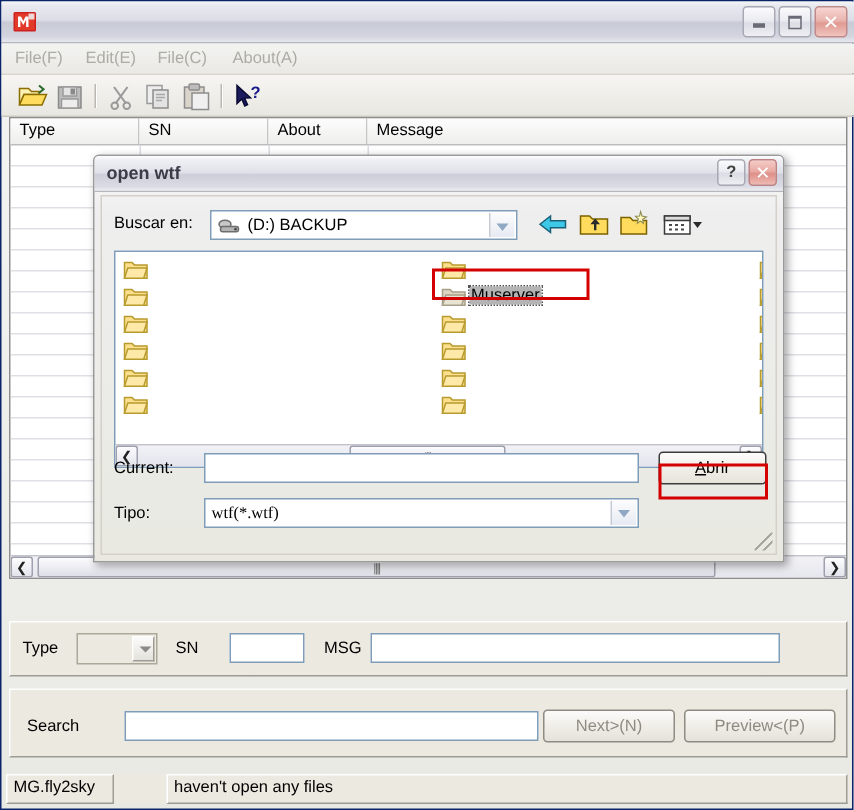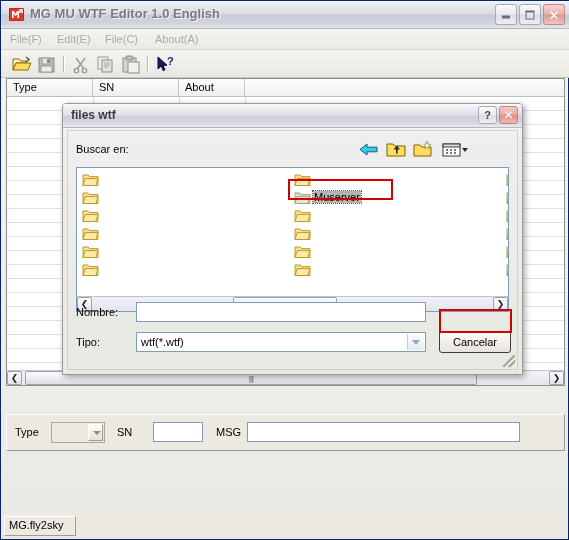--- a/index.html
+++ b/index.html
@@ -247,21 +247,21 @@
     border:2px solid #d40000;box-sizing:border-box;pointer-events:none;
   }
 
   .dlg-lbl{position:absolute;font-size:11px;color:#000;}
   .dlg-input{
     position:absolute;background:#fff;border:1px solid #7f9db9;
     box-sizing:border-box;font-size:11px;line-height:18px;padding-left:4px;color:#000;
   }
   .dlg-combo{
     position:absolute;background:#fff;border:1px solid #7f9db9;
-    box-sizing:border-box;font-size:11px;line-height:18px;padding-left:4px;color:#000;
+    box-sizing:border-box;font-size:11px;line-height:18px;padding-left:4px;color:#000;font-family:Liberation Serif, serif;
   }
   .dlg-combo .ddbtn{
     position:absolute;right:1px;top:1px;width:17px;bottom:1px;
     background:linear-gradient(to bottom,#fcfcfd,#e6eaf2);
     border-left:1px solid #c5cad5;box-sizing:border-box;
   }
   .dlg-combo .ddbtn:after{
     content:"";position:absolute;left:4px;top:6px;
     border-left:4px solid transparent;border-right:4px solid transparent;
     border-top:5px solid #8fa8c4;
@@ -286,21 +286,20 @@
 
   <div id="titlebar">
     <span class="tb-icon">
       <svg width="17" height="17" viewBox="0 0 17 17">
         <rect x="1" y="2" width="15" height="13" rx="1" fill="#cf2020"></rect>
         <rect x="2" y="3" width="13" height="11" fill="#e23a2a"></rect>
         <path d="M4 12 L4 5 L6 5 L7.5 8 L9 5 L11 5 L11 12 L9.4 12 L9.4 7.4 L7.5 10.6 L5.6 7.4 L5.6 12 Z" fill="#ffffff"></path>
         <rect x="11" y="3" width="4" height="4" fill="#f2f2f2" opacity=".85"></rect>
       </svg>
     </span>
-    <span class="tb-text">MG MU WTF Editor 1.0 English</span>
     <div class="tb-btns">
       <div class="tb-btn">
         <span class="g">
             <span class="min-glyph"></span>
           </span>
       </div>
       <div class="tb-btn">
         <span class="g">
             <span class="max-glyph"></span>
           </span>
@@ -363,20 +362,21 @@
         <text x="12" y="10" font-family="Liberation Sans, sans-serif" font-size="11" font-weight="bold" fill="#1a1a8c">?</text>
       </svg>
     </span>
   </div>
 
   <div id="listview">
     <div id="list-header">
       <div class="col-head" style="left:0;width:86px">Type</div>
       <div class="col-head" style="left:86px;width:86px">SN</div>
       <div class="col-head" style="left:172px;width:66px">About</div>
+      <div class="col-head" style="left:238px;width:319px;border-right:0">Message</div>
     </div>
     <div id="list-rows">
       <div class="col-line" style="left:86px"></div>
       <div class="col-line" style="left:172px"></div>
       <div class="col-line" style="left:238px"></div>
       <div class="row-line" style="top:13px"></div>
       <div class="row-line" style="top:27px"></div>
       <div class="row-line" style="top:41px"></div>
       <div class="row-line" style="top:55px"></div>
       <div class="row-line" style="top:69px"></div>
@@ -406,41 +406,63 @@
     <span class="lbl" style="left:8px;top:11px">Type</span>
     <div class="combo" style="left:44px;top:7px;width:54px;height:21px">
       <span class="arrow"></span>
     </div>
     <span class="lbl" style="left:110px;top:11px">SN</span>
     <div class="tfield" style="left:146px;top:7px;width:50px;height:20px;line-height:17px"></div>
     <span class="lbl" style="left:209px;top:11px">MSG</span>
     <div class="tfield" style="left:240px;top:7px;width:273px;height:20px;line-height:17px"></div>
   </div>
 
+  <div class="group" style="left:5px;top:458px;width:559px;height:46px">
+    <span class="lbl" style="left:11px;top:18px">Search</span>
+    <div class="tfield" style="left:76px;top:14px;width:276px;height:20px;line-height:17px"></div>
+    <div class="btn" style="left:355px;top:13px;width:88px;height:22px">
+      <span>Next&gt;(N)</span>
+    </div>
+    <div class="btn" style="left:449px;top:13px;width:101px;height:22px">
+      <span>Preview&lt;(P)</span>
+    </div>
+  </div>
 
   <div id="statusbar">
     <div class="sb-cell" style="width:72px">MG.fly2sky</div>
+    <div class="sb-cell" style="flex:1">haven't open any files</div>
   </div>
 
   <div id="open-dialog">
     <div id="dlg-title">
-      <span class="t">files wtf</span>
+      <span class="t">open wtf</span>
       <div class="dlg-btns">
         <div class="dlg-btn">
           <span>?</span>
         </div>
         <div class="dlg-btn close">
           <span>✕</span>
         </div>
       </div>
     </div>
 
     <div id="dlg-body">
       <span id="lookin-label">Buscar en:</span>
 
+      <div id="lookin-combo">
+        <span class="drive-icon">
+          <svg width="16" height="12" viewBox="0 0 16 12">
+            <ellipse cx="5" cy="4.5" rx="4" ry="2.6" fill="#c8c8c8" stroke="#6e6e6e"></ellipse>
+            <rect x="2" y="6" width="12" height="3.5" rx="1.5" fill="#b4b4b4" stroke="#6e6e6e"></rect>
+            <circle cx="12" cy="7.8" r="0.9" fill="#4a4a4a"></circle>
+          </svg>
+        </span>
+        <span class="txt">(D:) BACKUP</span>
+        <span class="ddbtn"></span>
+      </div>
 
       <span class="nav-icon" style="left:290px">
         <svg width="22" height="21" viewBox="0 0 22 21">
           <path d="M2 10.5 L9 5 L9 8.2 L19 8.2 L19 12.8 L9 12.8 L9 16 Z" fill="#3ec8e8" stroke="#1a5f78" stroke-width="1"></path>
         </svg>
       </span>
       <span class="nav-icon" style="left:317px">
         <svg width="22" height="21" viewBox="0 0 22 21">
           <path d="M2 17 L2 5 L8 5 L10 7 L20 7 L20 17 Z" fill="#ffdc5e" stroke="#7a6200" stroke-width="1"></path>
           <path d="M11 14.5 L11 10.5 L8.6 10.5 L11.8 6.6 L15 10.5 L12.6 10.5 L12.6 14.5 Z" fill="#2b2b2b"></path>
@@ -592,31 +614,31 @@
             <span class="fname"></span>
           </div>
 
         <div class="dlg-hscroll">
           <div class="sb-btn" style="left:0">❮</div>
           <div class="sb-thumb" style="left:156px;width:104px">||||</div>
           <div class="sb-btn" style="right:0">❯</div>
         </div>
       </div>
 
-      <span class="dlg-lbl" style="left:8px;top:175px">Nombre:</span>
+      <span class="dlg-lbl" style="left:8px;top:175px">Current:</span>
       <div class="dlg-input" style="left:68px;top:171px;width:290px;height:20px"></div>
 
       <span class="dlg-lbl" style="left:8px;top:205px">Tipo:</span>
       <div class="dlg-combo" style="left:68px;top:201px;width:290px;height:20px">
         <span>wtf(*.wtf)</span>
         <span class="ddbtn"></span>
       </div>
 
-      <div class="dlg-btn2" style="left:371px;top:200px;width:72px;height:22px">
-        <span>Cancelar</span>
+      <div class="dlg-btn2" style="left:371px;top:170px;width:72px;height:22px">
+        <span><u>A</u>brir</span>
       </div>
 
       <span class="grip"></span>
     </div>
   </div>
 
   <div id="redbox"></div>
   <div id="redbox2"></div>
 
 </div>

